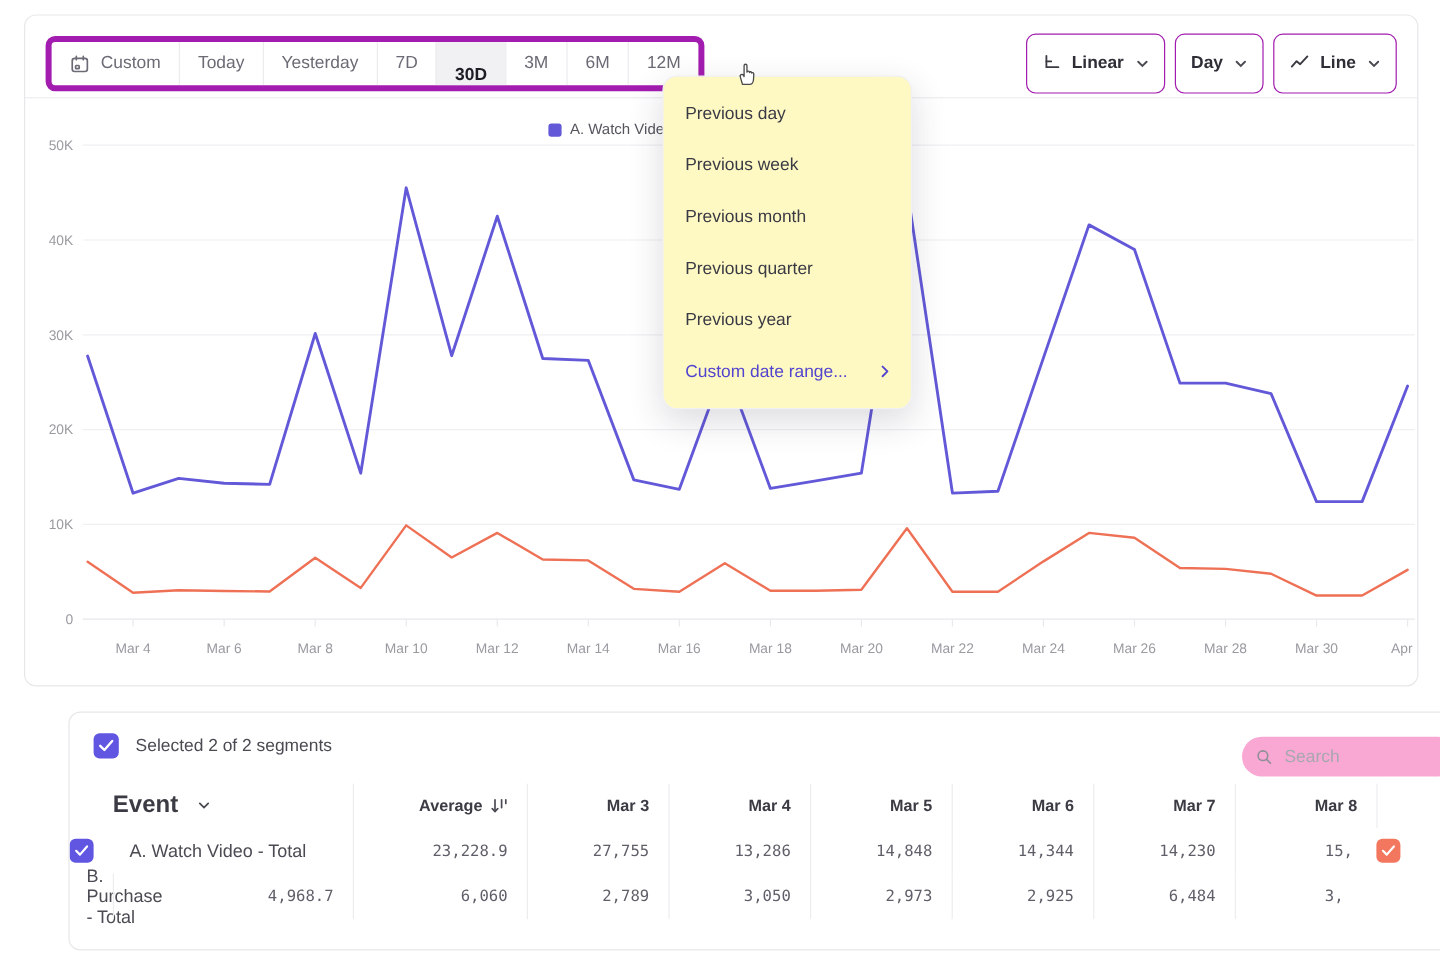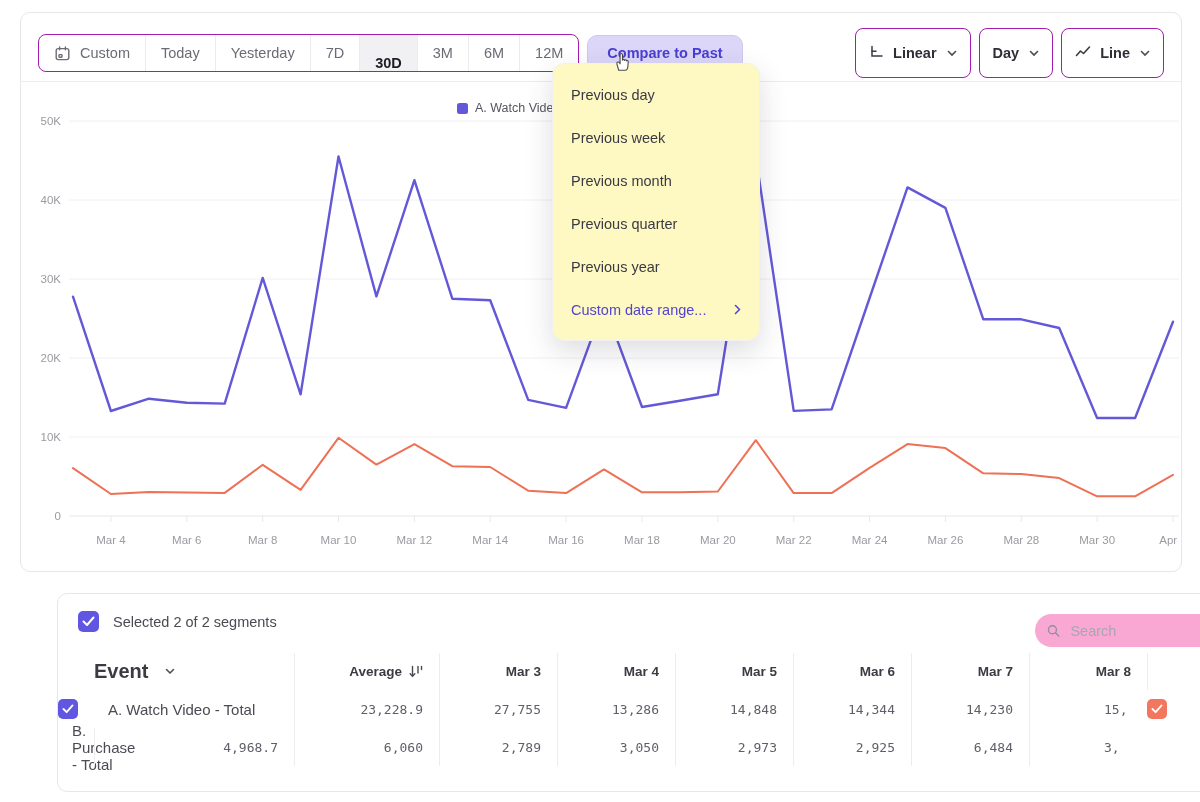--- a/index.html
+++ b/index.html
@@ -7,21 +7,21 @@
     width:1200px; height:802px; position:relative; background:#ffffff;
     font-family:"Liberation Sans", sans-serif; overflow:hidden;
     -webkit-font-smoothing:antialiased;
   }
   .card { position:absolute; background:#fff; border:1px solid #e7e7ea; border-radius:10px; }
   #card-chart { left:20px; top:12px; width:1160px; height:558px; }
   #card-table { left:20px; top:593px; width:1160px; height:197px; overflow:hidden;margin-left:37px; }
 
   
   .toolbar { position:absolute; top:15px; left:17px; right:17px; display:flex; align-items:center; }
-  .seg { display:flex; align-items:stretch; border:1px solid #a21caf; border-radius:8px; overflow:hidden; height:36px; background:#fff; }
+  .seg { display:flex; align-items:stretch; border:5px solid #a21caf; border-radius:8px; overflow:hidden; height:36px; background:#fff; }
   .seg-item { display:flex; align-items:center; gap:9px; padding:0 15px; font-size:14.5px; color:#6b6b75; border-left:1px solid #ececef; cursor:default; white-space:nowrap; }
   .seg-item:first-child { border-left:none; }
   .seg-item.active { background:#f1f1f3; color:#1d1d26; font-weight:700;align-items:flex-end; }
   .compare-btn { margin-left:8px; height:36px; padding:0 19px; border-radius:10px; background:#dcd6f8; border:1px solid #cfc7f2; color:#4a3ed2; font-weight:600; font-size:14.5px; display:flex; align-items:center; box-sizing:border-box; }
   .right-group { margin-left:auto; display:flex; gap:8px; }
   .tool-btn { height:50px; border:1px solid #a21caf; border-radius:8px; background:#fff; display:flex; align-items:center; gap:9px; padding:0 13px; font-size:14.5px; color:#2e2e37; font-weight:600; box-sizing:border-box; }
   .tool-btn svg.chev { margin-left:1px; }
 
   .hr-divider { position:absolute; left:0; right:0; top:68px; height:1px; background:#ededf0; }
 
@@ -88,23 +88,20 @@
         <div class="seg-item">
           <span>3M</span>
         </div>
         <div class="seg-item">
           <span>6M</span>
         </div>
         <div class="seg-item">
           <span>12M</span>
         </div>
       </div>
-    <div class="compare-btn">
-      <span>Compare to Past</span>
-    </div>
     <div class="right-group">
       <div class="tool-btn">
         <span>
           <svg width="15" height="15" viewBox="0 0 15 15" fill="none" stroke="#3a3a42" stroke-width="1.5" stroke-linecap="round">
               <path d="M3 2.5 V12 H13"></path>
               <path d="M3 7.2 H7"></path>
             </svg>
         </span>
         <span>Linear</span>
         <svg class="chev" width="10" height="7" viewBox="0 0 10 7" fill="none" stroke="#4a4a52" stroke-width="1.6" stroke-linecap="round">

